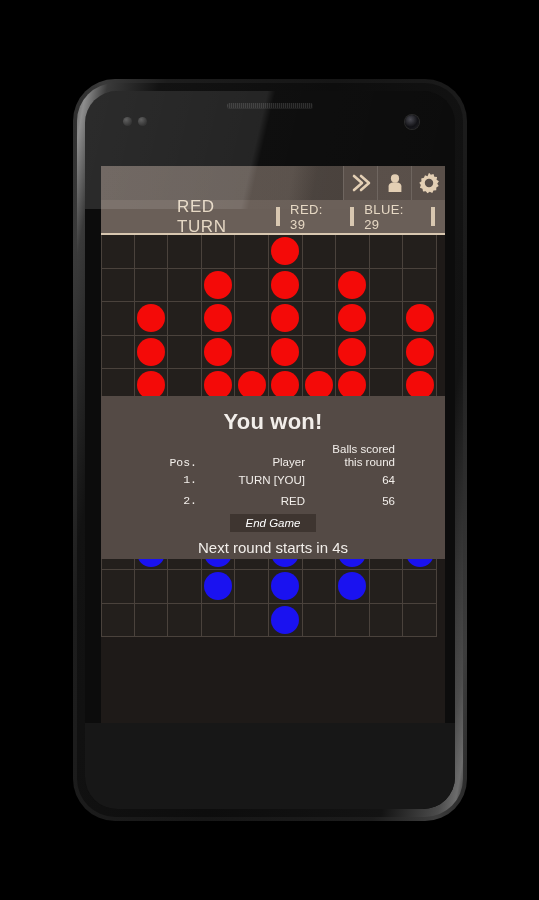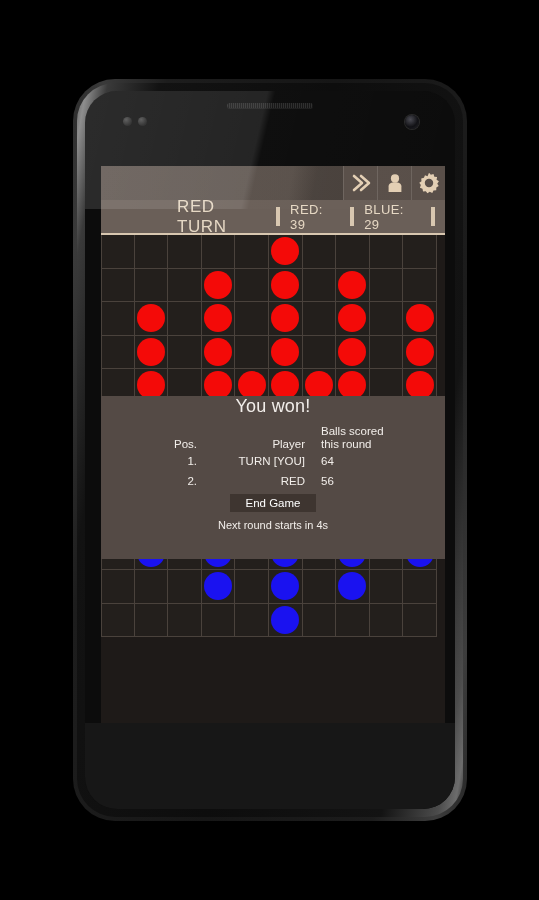--- a/index.html
+++ b/index.html
@@ -74,30 +74,30 @@
   .cell:first-child{border-left:1px solid #4a423c;}
   .ball{width:28px;height:28px;border-radius:50%;}
   .ball.red{background:#f40a08;}
   .ball.blue{background:#1a12f0;}
 
   
   #dialog{
     position:absolute;left:0;top:161px;width:344px;height:163px;
     background:#544a45;color:#f2eeea;text-align:center;
   }
-  #dlg-title{font-size:18px;letter-spacing:.2px;}
+  #dlg-title{font-size:22px;padding-top:13px;letter-spacing:.2px;font-weight:bold;}
   table#scores{margin:8px auto 0;border-collapse:collapse;font-size:11.5px;}
   table#scores th{font-weight:normal;padding:0 8px;line-height:13px;vertical-align:bottom;}
   table#scores td{padding:4px 8px;font-size:11.5px;}
-  .c-pos{width:46px;text-align:right;}
+  .c-pos{width:46px;text-align:right;font-family:Liberation Mono, monospace;}
   .c-player{width:92px;text-align:right;}
-  .c-balls{width:74px;text-align:left;}
+  .c-balls{width:74px;text-align:right;}
   #endgame{display:inline-block;margin-top:3px;background:#3e3530;color:#fff;
-    font-size:11.5px;padding:3px 16px;border:0;font-family:inherit;cursor:pointer;}
-  #nextround{font-size:11px;margin-top:7px;}
+    font-size:11.5px;padding:3px 16px;border:0;font-family:inherit;cursor:pointer;font-style:italic;}
+  #nextround{font-size:15px;margin-top:7px;}
 
   
   #chin{position:absolute;left:0;bottom:0;width:100%;height:86px;background:#171717;}
 </style>
 </head>
 <body>
 
 <div id="stage">
 
   <div id="phone">

